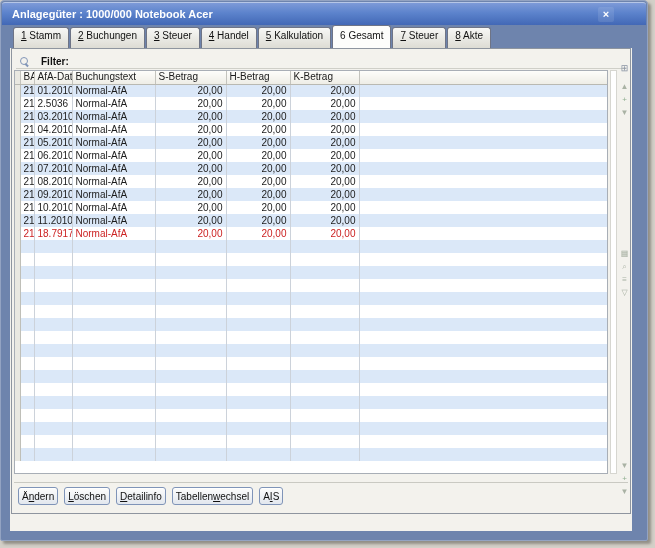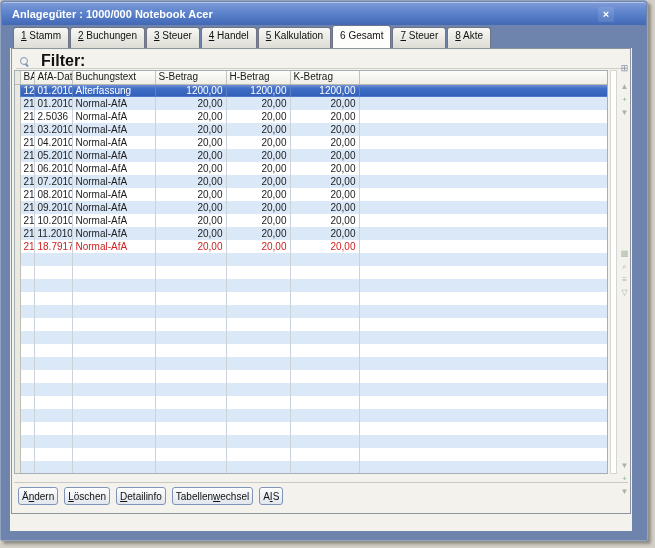--- a/index.html
+++ b/index.html
@@ -32,21 +32,21 @@
            background:#f3f2ed; border:1px solid #8e959f; }
 
   
   .filterbar { position:absolute; left:4px; top:5px; right:4px; height:15px;
                border-bottom:1px solid #cfcfc8; display:flex; align-items:center; }
   .mag { position:relative; width:9px; height:9px; margin-left:4px; }
   .mag::before { content:""; position:absolute; left:0; top:0; width:6px; height:6px;
                  border:1.5px solid #8296b8; border-radius:50%; }
   .mag::after { content:""; position:absolute; left:6px; top:6px; width:4px; height:1.5px;
                 background:#8296b8; transform:rotate(45deg); transform-origin:0 0; }
-  .filter-label { font-size:16px; font-weight:bold; color:#111; margin-left:12px; }
+  .filter-label { font-size:10px; font-weight:bold; color:#111; margin-left:12px; }
 
   
   .tablewrap { position:absolute; left:2px; top:21px; width:594px; height:404px;
                border:1px solid #a8aeb6; background:#fff; overflow:hidden; }
   table { border-collapse:collapse; table-layout:fixed; width:100%; }
   th, td { font-size:10px; font-weight:normal; height:13px; line-height:12px;
            padding:0 3px; overflow:hidden; white-space:nowrap; }
   thead th { background:linear-gradient(#fdfdfa,#eeede6); border-right:1px solid #c3c3bd;
              border-bottom:1px solid #b9b9b2; text-align:left; color:#1a1a1a; }
   thead th.gutter { background:#e9e8e1; }
@@ -127,30 +127,20 @@
                 <th>BA</th>
                 <th>AfA-Dat</th>
                 <th>Buchungstext</th>
                 <th>S-Betrag</th>
                 <th>H-Betrag</th>
                 <th>K-Betrag</th>
                 <th class="filler"></th>
               </tr>
             </thead>
           <tbody>
-              <tr class="sel">
-                <td class="gutter"></td>
-                <td class="ba">12</td>
-                <td>01.2010</td>
-                <td>Alterfassung</td>
-                <td class="num">1200,00</td>
-                <td class="num">1200,00</td>
-                <td class="num">1200,00</td>
-                <td class="filler"></td>
-              </tr>
               <tr class="tint">
                 <td class="gutter"></td>
                 <td class="ba">21</td>
                 <td>01.2010</td>
                 <td>Normal-AfA</td>
                 <td class="num">20,00</td>
                 <td class="num">20,00</td>
                 <td class="num">20,00</td>
                 <td class="filler"></td>
               </tr>

